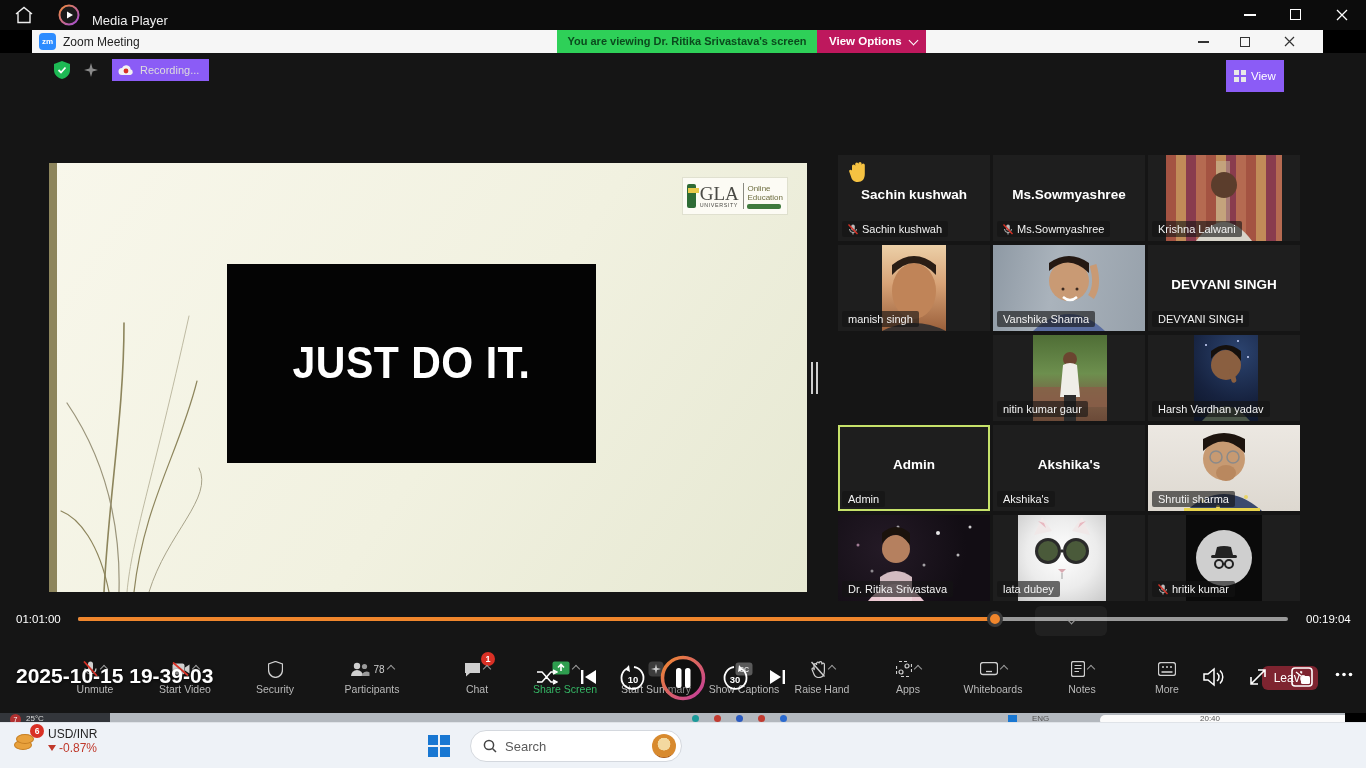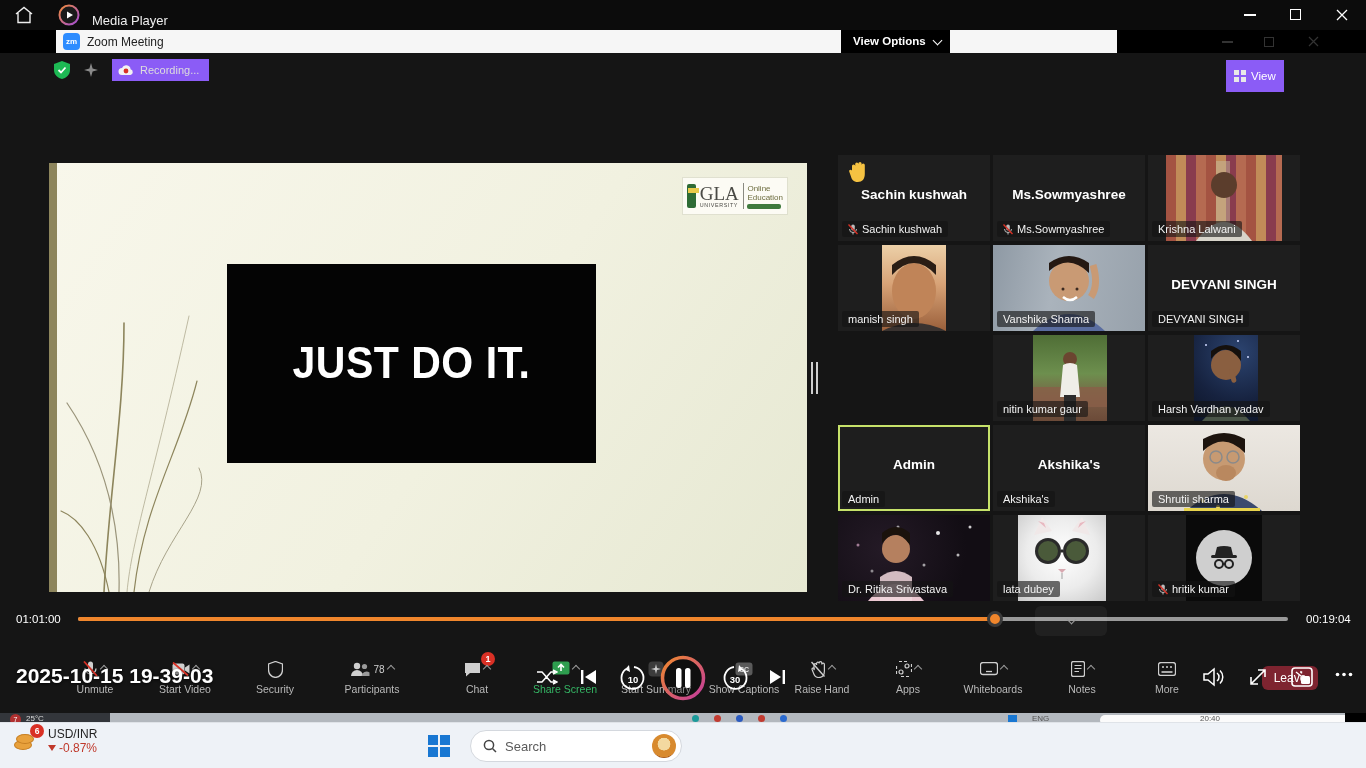--- a/index.html
+++ b/index.html
@@ -7,25 +7,25 @@
   body { font-family:"Liberation Sans", sans-serif; }
   .screen { position:relative; width:1366px; height:768px; background:#000; overflow:hidden; }
   .abs { position:absolute; }
 
   
   .mp-bar { left:0; top:0; width:1366px; height:30px; background:#0c0c0c; color:#fff; }
   .mp-title { left:92px; top:13px; font-size:13px; color:#f0f0f0; }
   .home-ico svg, .mpico { display:block; }
 
   
-  .zm-titlebar { left:56px; top:30px; width:1061px; height:23px; background:#f6f6f6; }
+  .zm-titlebar { left:32px; top:30px; width:1291px; height:23px; background:#f6f6f6; }
   .zm-ico { left:7px; top:3px; width:17px; height:17px; background:#2d8cff; border-radius:4px; color:#fff; font-size:8px; font-weight:bold; text-align:center; line-height:17px; }
   .zm-title { left:31px; top:5px; font-size:12px; color:#222; }
   .zm-banner { left:525px; top:0; width:260px; height:23px; background:#2ed058; color:#0b4a1d; font-size:11px; font-weight:bold; text-align:center; line-height:23px; }
-  .zm-viewopts { left:785px; top:0; height:23px; background:#000000; color:#fff; font-size:11.5px; font-weight:bold; line-height:23px; padding:0 24px 0 12px; }
+  .zm-viewopts { left:785px; top:0; height:23px; background:#be185d; color:#fff; font-size:11.5px; font-weight:bold; line-height:23px; padding:0 24px 0 12px; }
   .chev-d { width:7px; height:7px; border-left:1.5px solid currentColor; border-bottom:1.5px solid currentColor; transform:rotate(-45deg); }
   .chev-u { width:6px; height:6px; border-left:1.5px solid #9a9a9a; border-top:1.5px solid #9a9a9a; transform:rotate(45deg); }
 
   
   .meet { left:0; top:53px; width:1366px; height:660px; background:#151515; }
   .chip { background:#8b5cf6; border-radius:0; color:#ddd; display:flex; align-items:center; }
   .rec-chip { left:112px; top:6px; height:22px; padding:0 10px 0 6px; font-size:11px; gap:6px; }
   .view-chip { left:1226px; top:7px; height:21px; padding:16px 8px; font-size:11.5px; color:#fff; gap:5px; }
 
   
@@ -127,20 +127,21 @@
     <div class="abs" style="left:1336px;top:9px">
       <svg width="12" height="12" viewBox="0 0 12 12">
           <path d="M1 1 L11 11 M11 1 L1 11" stroke="#fff" stroke-width="1.3"></path>
         </svg>
     </div>
   </div>
 
   <div class="abs zm-titlebar">
     <div class="abs zm-ico">zm</div>
     <div class="abs zm-title">Zoom Meeting</div>
+    <div class="abs zm-banner">You are viewing Dr. Ritika Srivastava's screen</div>
     <div class="abs zm-viewopts">
       <span>View Options</span>
       <span class="abs chev-d" style="right:9px;top:7px"></span>
     </div>
     <div class="abs" style="left:1166px;top:11px;width:11px;height:1.5px;background:#333"></div>
     <div class="abs" style="left:1208px;top:7px;width:10px;height:10px;border:1.2px solid #333"></div>
     <div class="abs" style="left:1252px;top:6px">
       <svg width="11" height="11" viewBox="0 0 11 11">
           <path d="M1 1 L10 10 M10 1 L1 10" stroke="#333" stroke-width="1.2"></path>
         </svg>

